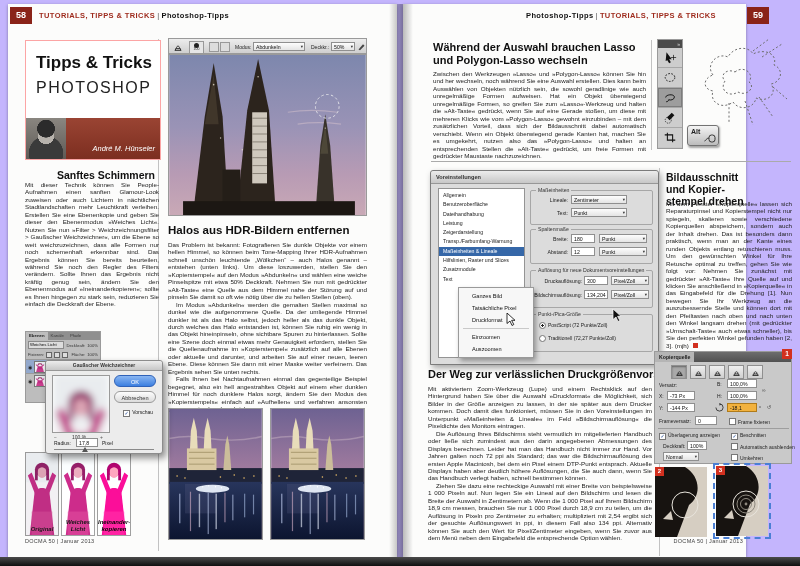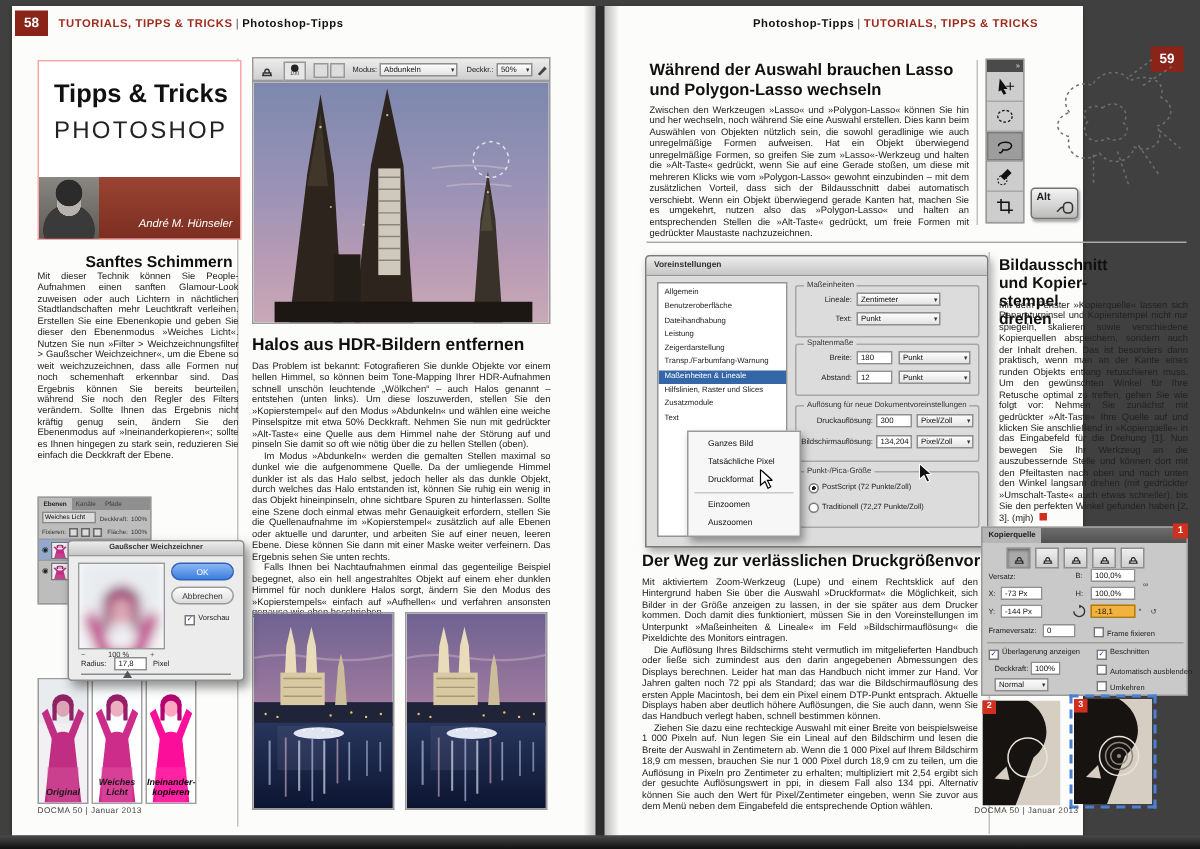--- a/index.html
+++ b/index.html
@@ -1,20 +1,20 @@
 <!DOCTYPE html>
 <html><head>
 <meta charset="utf-8">
 <style>
   html,body{margin:0;padding:0;background:#c9c9c9;font-family:"Liberation Sans",sans-serif;}
-  #canvas{position:relative;width:800px;height:566px;overflow:hidden;background:#404040;}
+  #canvas{position:relative;width:800px;height:566px;overflow:hidden;background:#c4b5fd;}
   .abs{position:absolute;}
   .page{position:absolute;top:4px;height:553px;background:#fcfcfb;box-shadow:0 1px 3px rgba(0,0,0,.35);}
   #page-left{left:8px;width:389px;}
-  #page-right{left:403px;width:319px;}
+  #page-right{left:403px;width:319px;padding-left:24px;}
   .gutter{position:absolute;left:389px;top:4px;width:24px;height:553px;
     background:linear-gradient(to right,rgba(0,0,0,0),rgba(0,0,0,.30) 48%,rgba(0,0,0,.30) 52%,rgba(0,0,0,0));pointer-events:none;z-index:9;}
   .bottom-band{position:absolute;left:0;top:557px;width:800px;height:9px;background:linear-gradient(#4a4a4a,#101010);z-index:10;}
   .pagenum{background:#8a2318;color:#fff;font-weight:bold;font-size:9px;text-align:center;line-height:17px;}
   .hdrtext{font-size:7.5px;font-weight:bold;letter-spacing:.4px;line-height:17px;white-space:nowrap;color:#111;}
   .hdr-red{color:#9e2b1d;}
   .hdr-sep{color:#555;font-weight:normal;padding:0 2px;}
   .vline{width:1px;background:#c2c2c2;}
   .hline{height:1px;background:#aaa;}
   .h-big{font-size:11px;font-weight:bold;color:#101010;line-height:12.5px;}
@@ -282,21 +282,21 @@
       </svg>
     <svg class="abs shot" style="left:262px;top:404px;" width="95" height="132" viewBox="0 0 94 132">
         <use href="#nightscene"></use>
       </svg>
   </div>
 
   <div class="page" id="page-right">
     <div class="abs hdrtext" style="right:30px;top:3px;">
       <span>Photoshop-Tipps</span><span class="hdr-sep">|</span><span class="hdr-red">TUTORIALS, TIPPS &amp; TRICKS</span>
     </div>
-    <div class="abs pagenum" style="left:364px;top:3px;width:22px;height:17px;margin-top:24px;">59</div>
+    <div class="abs pagenum" style="left:344px;top:3px;width:22px;height:17px;">59</div>
 
     <div class="abs h-big" style="left:30px;top:37px;">
       <span>Während der Auswahl brauchen Lasso</span><br>
       <span>und Polygon-Lasso wechseln</span>
     </div>
     <div class="abs bodytext" style="left:30px;top:66px;width:213px;">Zwischen den Werkzeugen »Lasso« und »Polygon-Lasso« können Sie hin und her wechseln, noch während Sie eine Auswahl erstellen. Dies kann beim Auswählen von Objekten nützlich sein, die sowohl geradlinige wie auch unregelmäßige Formen aufweisen. Hat ein Objekt überwiegend unregelmäßige Formen, so greifen Sie zum »Lasso«-Werkzeug und halten die »Alt-Taste« gedrückt, wenn Sie auf eine Gerade stoßen, um diese mit mehreren Klicks wie vom »Polygon-Lasso« gewohnt einzubinden – mit dem zusätzlichen Vorteil, dass sich der Bildausschnitt dabei automatisch verschiebt. Wenn ein Objekt überwiegend gerade Kanten hat, machen Sie es umgekehrt, nutzen also das »Polygon-Lasso« und halten an entsprechenden Stellen die »Alt-Taste« gedrückt, um freie Formen mit gedrückter Maustaste nachzuzeichnen.</div>
 
     <div class="abs vline" style="left:248px;top:36px;height:110px;"></div>
 
     <div class="abs shot" style="left:254px;top:35px;width:26px;height:110px;background:#c6c6c6;">

